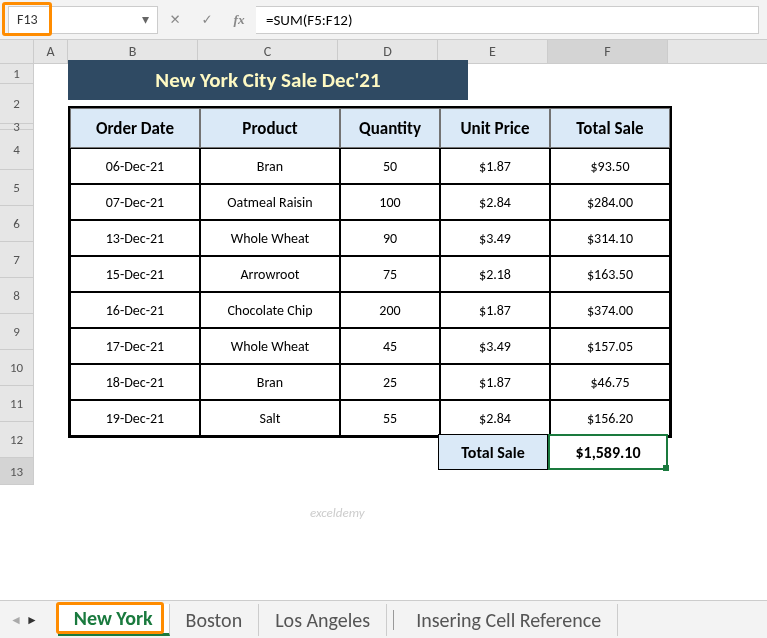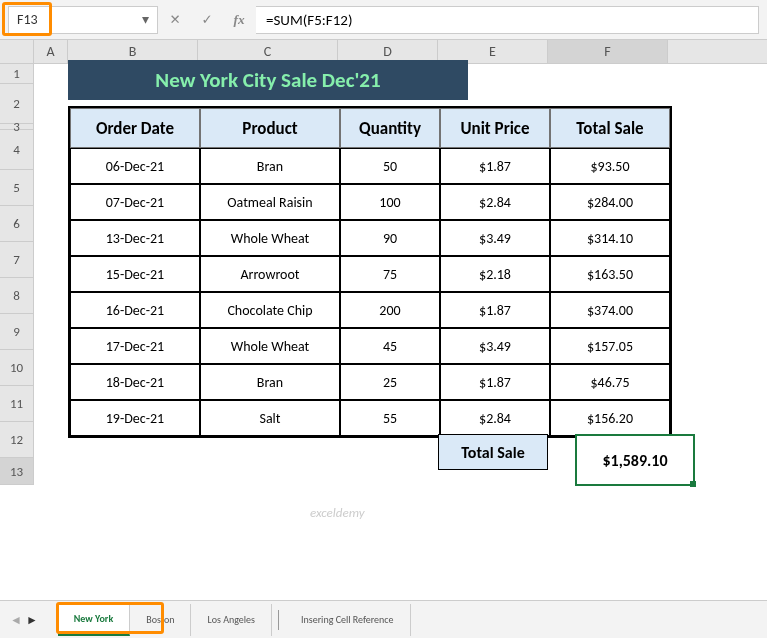--- a/index.html
+++ b/index.html
@@ -25,43 +25,43 @@
 .col-h.F { width: 120px; background: #d4d4d4; }
 .row-h { width: 34px; background: #e6e6e6; border-right: 1px solid #ccc; border-bottom: 1px solid #ccc; display: flex; align-items: center; justify-content: center; font-size: 13px; color: #555; }
 
 .r1 { height: 20px; }
 .r2 { height: 40px; }
 .r3 { height: 6px; }
 .r4 { height: 40px; }
 .rd { height: 36px; }
 .r13 { height: 27px; }
 
-.title-cell { background: #2f4a63; color: #86efac; font-weight: bold; font-size: 21px; display: flex; align-items: center; justify-content: center; position: absolute; left: 68px; top: 20px; width: 400px; height: 40px; }
+.title-cell { background: #2f4a63; color: #fef9c3; font-weight: bold; font-size: 21px; display: flex; align-items: center; justify-content: center; position: absolute; left: 68px; top: 20px; width: 400px; height: 40px; }
 .data-table { position: absolute; left: 68px; top: 66px; border: 2px solid #000; }
 .data-table .hrow { display: flex; background: #dae9f7; }
 .data-table .hcell { border: 1px solid #737373; font-weight: bold; font-size: 17px; display: flex; align-items: center; justify-content: center; height: 40px; }
 .data-table .drow { display: flex; }
 .data-table .dcell { border: 1px solid #000; font-size: 14px; display: flex; align-items: center; justify-content: center; height: 36px; background: #fff; }
 .w1 { width: 130px; } .w2 { width: 140px; } .w3 { width: 100px; } .w4 { width: 110px; } .w5 { width: 120px; }
 
 .total-row { position: absolute; left: 438px; top: 356px; display: flex; }
 .total-label { width: 110px; height: 36px; border: 1px solid #000; background: #dae9f7; font-weight: bold; font-size: 16px; display: flex; align-items: center; justify-content: center; }
-.total-val { width: 120px; height: 52px; border: 2px solid #1a7a3e; background: #fff; font-weight: bold; font-size: 16px; display: flex; align-items: center; justify-content: center; position: relative; margin-left: 27px; }
+.total-val { width: 120px; height: 36px; border: 2px solid #1a7a3e; background: #fff; font-weight: bold; font-size: 16px; display: flex; align-items: center; justify-content: center; position: relative; }
 .total-val::after { content: ''; position: absolute; right: -3px; bottom: -3px; width: 6px; height: 6px; background: #1a7a3e; }
 
 .row-headers { position: absolute; left: 0; top: 0; }
 .active-row-h { background: #d4d4d4; }
 
 .watermark { position: absolute; left: 280px; top: 580px; color: #ccc; font-size: 13px; font-style: italic; pointer-events: none; }
 
 .sheet-tabs { position: absolute; bottom: 0; left: 0; right: 0; height: 38px; background: #f3f3f3; border-top: 1px solid #ccc; display: flex; align-items: center; padding-left: 10px; }
 .tab-nav { display: flex; gap: 4px; margin-right: 20px; }
 .tab-nav span { color: #aaa; font-size: 12px; }
 .tab-nav span.act { color: #333; }
-.tab { padding: 0 16px; height: 32px; display: flex; align-items: center; font-size: 10px; color: #555; border-right: 1px solid #ccc; cursor: pointer; }
+.tab { padding: 0 16px; height: 32px; display: flex; align-items: center; font-size: 20px; color: #555; border-right: 1px solid #ccc; cursor: pointer; }
 .tab.active { background: #fff; color: #1a7a3e; font-weight: bold; border-bottom: 3px solid #1a7a3e; position: relative; }
 .tab-highlight { position: absolute; border: 3px solid #ff8c00; border-radius: 3px; pointer-events: none; z-index: 10; }
 .tab-sep { width: 1px; height: 20px; background: #999; margin: 0 6px; }
 </style>
 </head>
 <body>
 
 <div class="name-box-highlight"></div>
 
 <div class="formula-bar">

